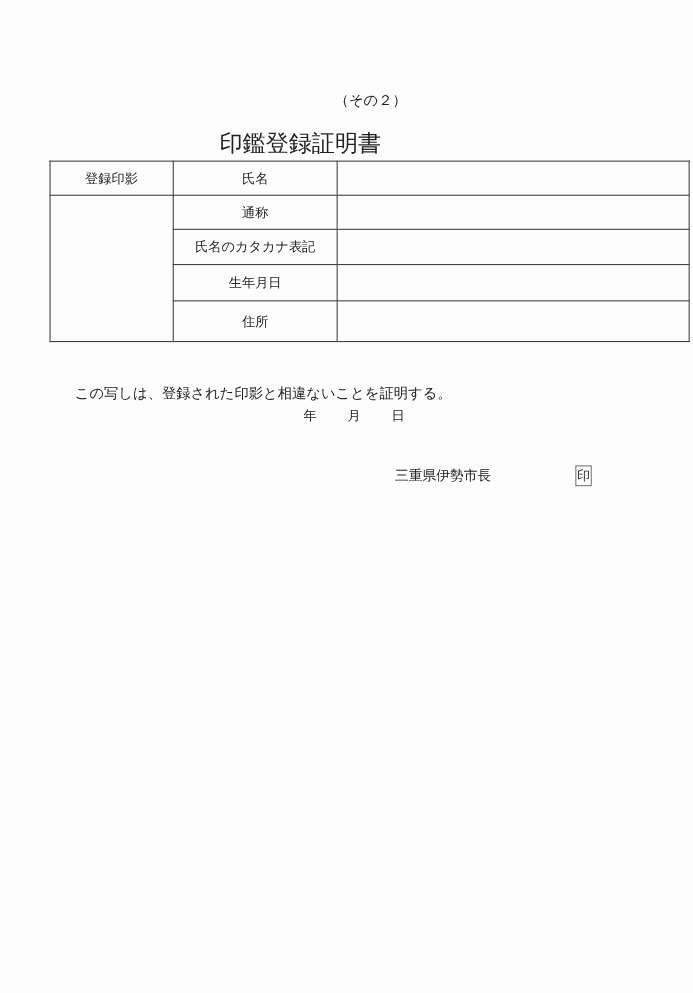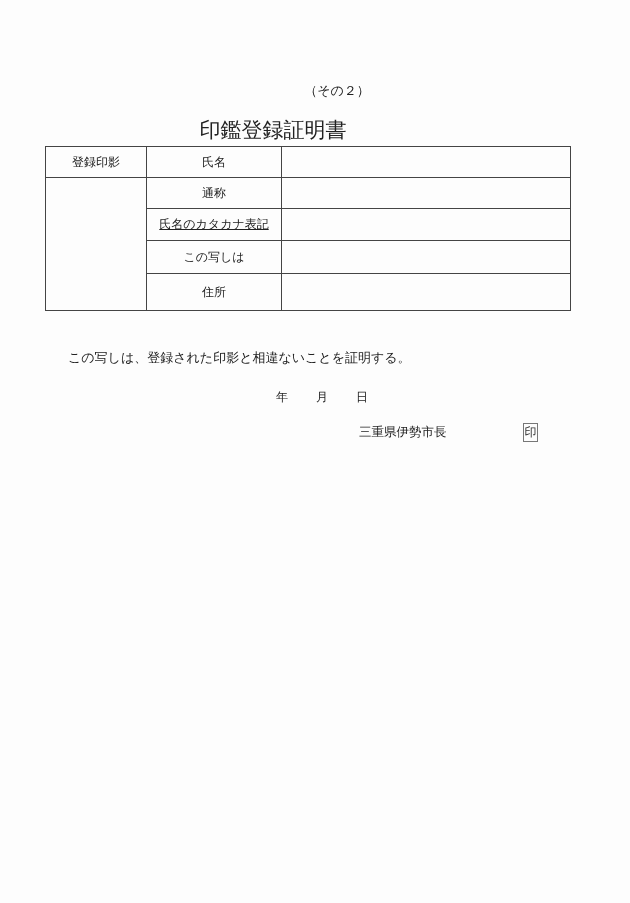--- a/index.html
+++ b/index.html
@@ -30,46 +30,46 @@
       text-align: center;
       font-size: 21px;
       letter-spacing: 0px;
       padding-left: 4px;
       box-sizing: border-box;
     }
     table.cert {
       position: absolute;
       left: 45px;
       top: 146px;
-      width: 526px;
+      width: 582px;
       border-collapse: collapse;
       font-size: 12px;
     }
     table.cert td {
       border: 1.3px solid #444;
       text-align: center;
       vertical-align: middle;
       padding: 0;
     }
     .c1 { width: 100px; }
     .c2 { width: 134px; }
     .c3 { width: 288px; }
     .r1 { height: 31px; }
     .r2 { height: 31px; margin-top: 36px; }
-    .r3 { height: 32px; text-decoration: underline; }
+    .r3 { height: 32px; }
     .r4 { height: 33px; }
     .r5 { height: 37px; }
     .statement {
       left: 68px;
       top: 349px;
       font-size: 13px;
     }
     .date-line {
       left: 276px;
-      top: 389px;
+      top: 370px;
       font-size: 12px;
     }
     .date-line span { display: inline-block; }
     .date-line .gap { width: 28px; }
     .signer {
       left: 311px;
       top: 424px;
       font-size: 12.5px;
       margin-left: 48px;
     }
@@ -101,21 +101,21 @@
   <tr class="r2">
     <td class="c1" rowspan="4"></td>
     <td class="c2">通称</td>
     <td class="c3"></td>
   </tr>
   <tr class="r3">
     <td class="c2">氏名のカタカナ表記</td>
     <td class="c3"></td>
   </tr>
   <tr class="r4">
-    <td class="c2">この写しは</td>
+    <td class="c2">生年月日</td>
     <td class="c3"></td>
   </tr>
   <tr class="r5">
     <td class="c2">住所</td>
     <td class="c3"></td>
   </tr>
 </tbody>
   </table>
 
 <div class="abs statement">この写しは、登録された印影と相違ないことを証明する。</div>

